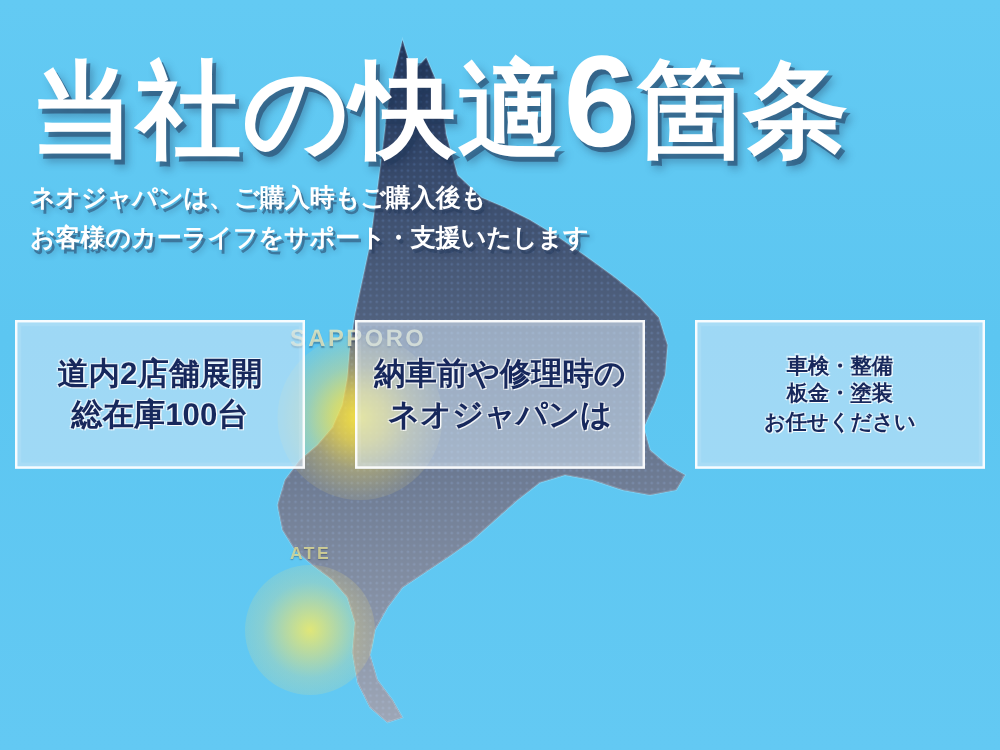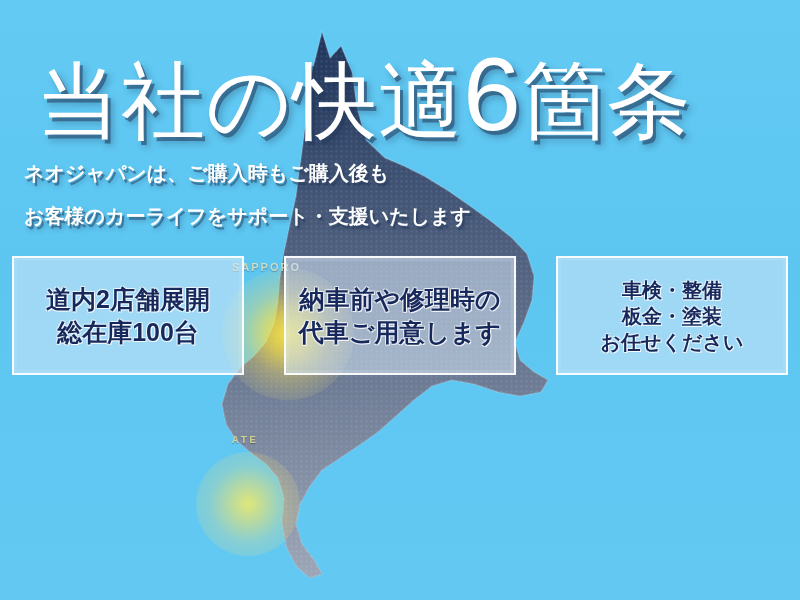--- a/index.html
+++ b/index.html
@@ -59,35 +59,35 @@
   }
   .city-label {
     position: absolute;
     font-family: "Liberation Sans", "DejaVu Sans", sans-serif;
     font-weight: bold;
     letter-spacing: 2px;
     color: rgba(235,232,190,0.80);
     text-shadow: 0 1px 1px rgba(20,40,70,0.35);
     pointer-events: none;
   }
-  .label-sapporo { left: 232px; top: 261px; font-size: 11px; }
-  .label-second  { left: 232px; top: 434px; font-size: 11px; color: rgba(235,228,150,0.75); font-family: Liberation Mono, monospace; }
+  .label-sapporo { left: 232px; top: 261px; font-size: 19px; }
+  .label-second  { left: 232px; top: 434px; font-size: 14px; color: rgba(235,228,150,0.75); }
 
   
   .headline {
     position: absolute;
     left: 24px; top: 28px;
     width: 752px;
     z-index: 6;
   }
   .title {
-    margin: 12px;
+    margin: 0;
     font-size: 84px;
     line-height: 1.04;
-    font-weight: normal;
+    font-weight: bold;
     color: #ffffff;
     letter-spacing: 1px;
     text-shadow:
       3px 4px 0 rgba(35,58,92,0.55),
       5px 6px 7px rgba(25,45,80,0.35);
     white-space: nowrap;
   }
   .title .num {
     font-size: 104px;
     font-family: "Liberation Sans", "DejaVu Sans", sans-serif;
@@ -137,21 +137,21 @@
     color: #17285c;
     text-align: center;
     letter-spacing: 0px;
     text-shadow:
       1px 1px 0 rgba(255,255,255,0.85),
       -1px -1px 0 rgba(255,255,255,0.55),
       1px -1px 0 rgba(255,255,255,0.55),
       -1px 1px 0 rgba(255,255,255,0.55);
     white-space: pre-line;
   }
-  .cell-6 .cell-text { font-size: 20px; line-height: 1.30; }
+  .cell-6 .cell-text { font-size: 17px; line-height: 1.30; }
 </style>
 </head>
 <body>
 
 <div id="stage">
 
   <div class="bg-wash"></div>
 
   <div class="map-layer">
     <svg class="map-svg" viewBox="0 0 800 600" xmlns="http://www.w3.org/2000/svg" aria-hidden="true">
@@ -205,31 +205,31 @@
 
   <div class="glow glow-sapporo"></div>
   <div class="city-label label-sapporo">SAPPORO</div>
 
   <div class="glow glow-second"></div>
   <div class="city-label label-second">ATE</div>
 
   <div class="headline">
     <h1 class="title"><span>当社の快適</span><span class="num">6</span><span>箇条</span></h1>
     <p class="subtitle">ネオジャパンは、ご購入時もご購入後も</p>
-    <p class="subtitle" style="margin-top:16px">お客様のカーライフをサポート・支援いたします</p>
+    <p class="subtitle" style="margin-top:5px">お客様のカーライフをサポート・支援いたします</p>
   </div>
 
   <div class="grid">
     <div class="cell cell-1">
       <div class="cell-text">道内2店舗展開
 総在庫100台</div>
     </div>
     <div class="cell cell-3">
       <div class="cell-text">納車前や修理時の
-代車ご用意します</div>
+ネオジャパンは</div>
     </div>
     <div class="cell cell-6">
       <div class="cell-text">車検・整備
 板金・塗装
 お任せください</div>
     </div>
   </div>
 
 </div>
 

